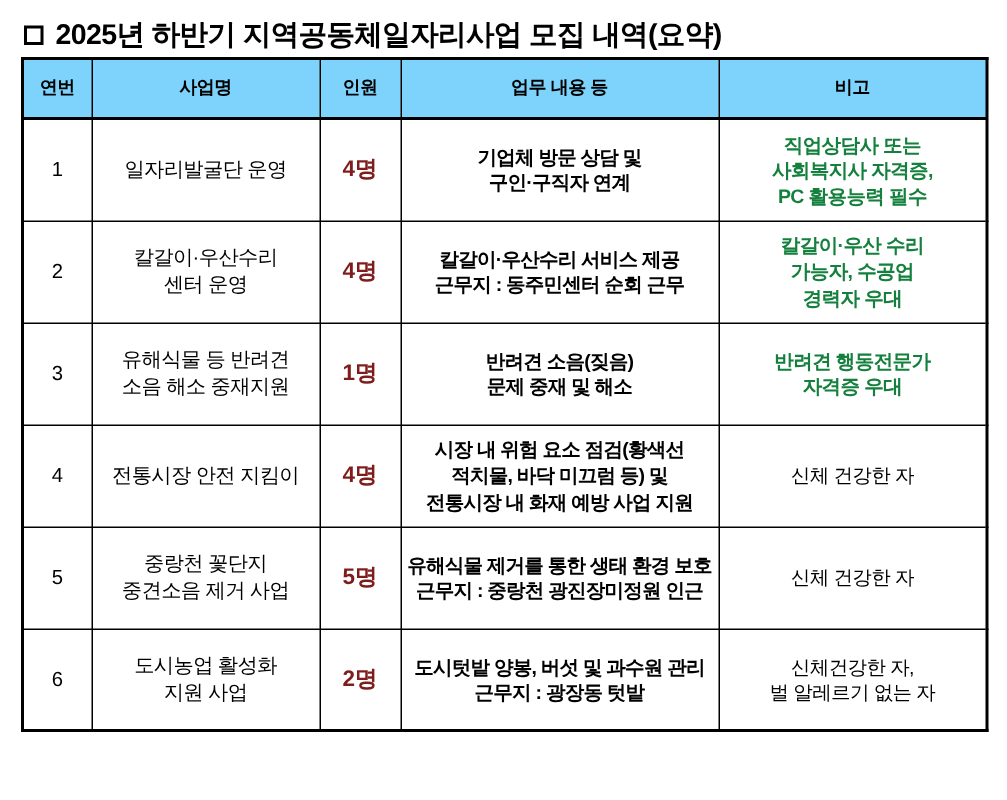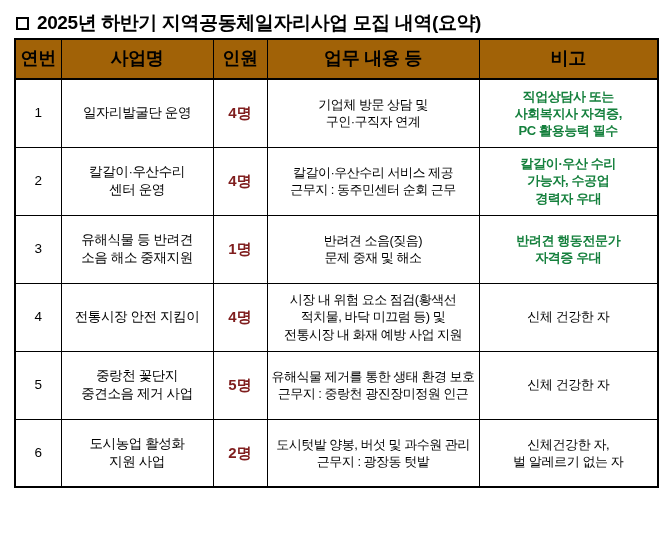--- a/index.html
+++ b/index.html
@@ -53,22 +53,22 @@
   }
   table.recruit th,
   table.recruit td {
     border: 1px solid #000;
     text-align: center;
     vertical-align: middle;
     padding: 4px 2px;
     line-height: 1.32;
   }
   table.recruit thead th {
-    background: #a16207;
-    font-size: 18px;
+    background: #7dd3fc;
+    font-size: 12px;
     font-weight: bold;
     height: 30px;
     border-bottom: 2px solid #000;
     letter-spacing: -0.3px;
   }
   col.c-no    { width: 46px; }
   col.c-name  { width: 152px; }
   col.c-count { width: 54px; }
   col.c-desc  { width: 212px; }
   col.c-note  { width: 179px; }
@@ -82,20 +82,21 @@
     margin-top: 37px;
   }
   td.count {
     font-size: 15px;
     font-weight: bold;
     color: #7f1d1d;
   }
   td.desc {
     font-size: 13px;
     letter-spacing: -0.5px;
+    font-weight: bold;
   }
   td.note {
     font-size: 13px;
     letter-spacing: -0.4px;
   }
   td.note.emph {
     color: #15803d;
     font-weight: bold;
   }
   .ln { display: block; }

